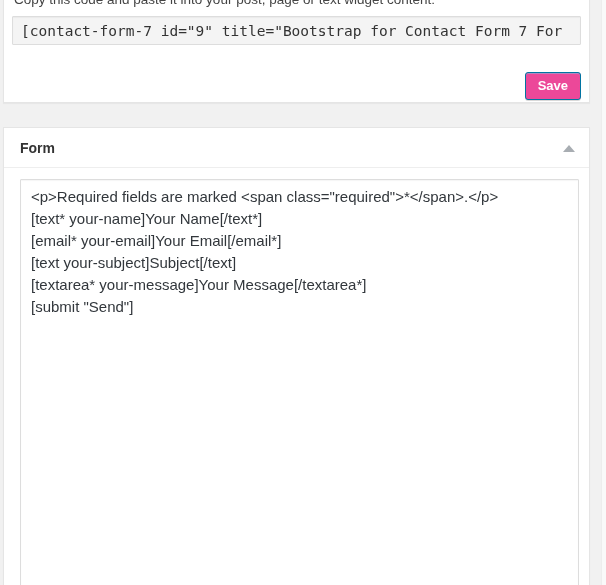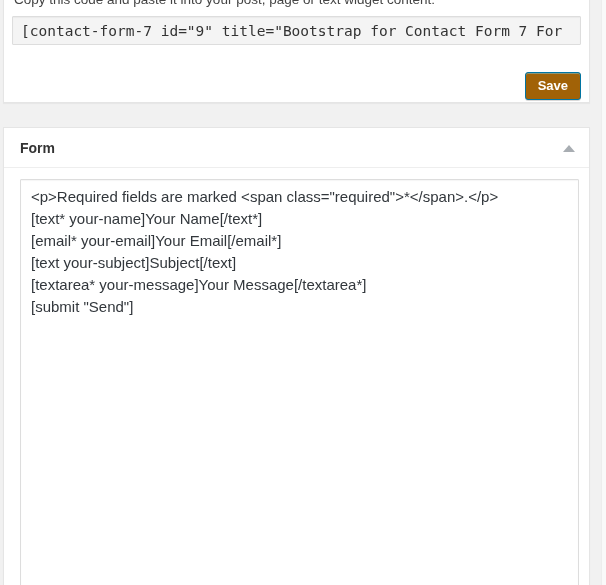--- a/index.html
+++ b/index.html
@@ -48,21 +48,21 @@
     outline: none;
   }
   .submit-row {
     margin-top: 27px;
     text-align: right;
   }
   .button-primary {
     display: inline-block;
     height: 28px;
     padding: 0 12px;
-    background: #a16207;
+    background: #ec4899;
     border: 1px solid #0074a2;
     border-radius: 3px;
     box-shadow: inset 0 1px 0 rgba(120,200,230,0.5), 0 1px 0 rgba(0,0,0,0.15);
     color: #fff;
     font-family: "Liberation Sans", sans-serif;
     font-size: 13px;
     font-weight: 600;
     line-height: 26px;
     cursor: pointer;
   }

